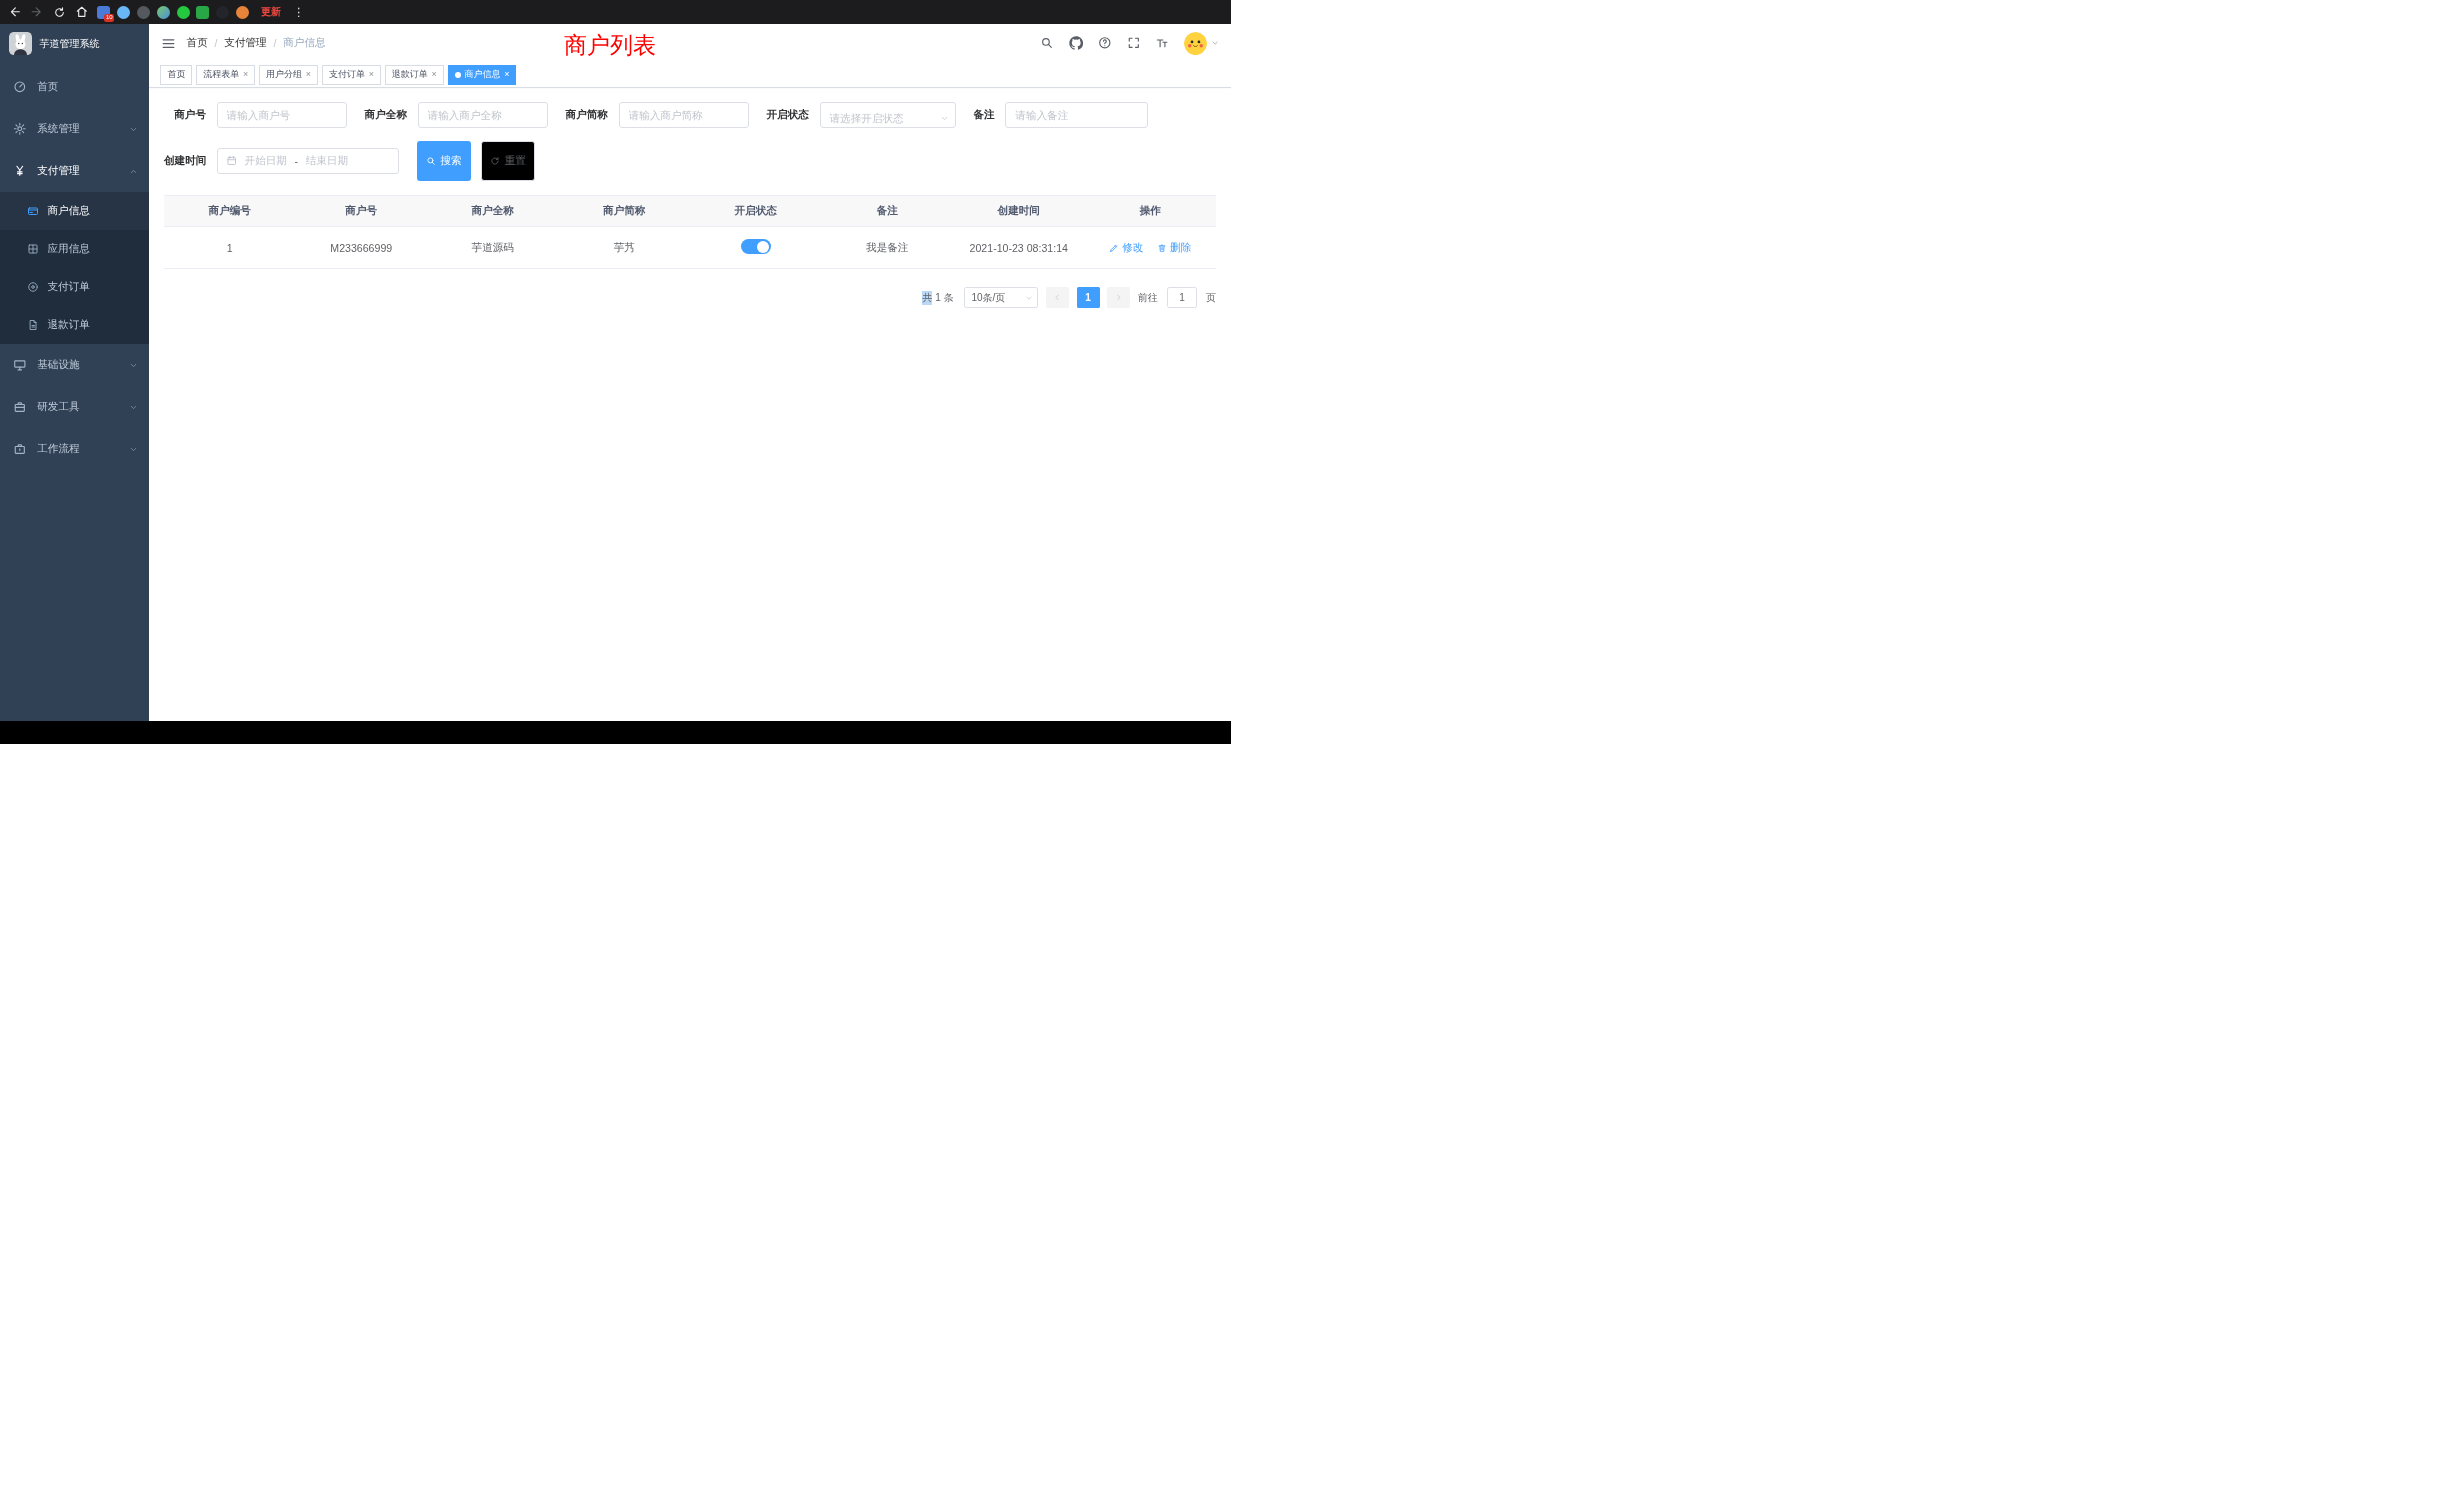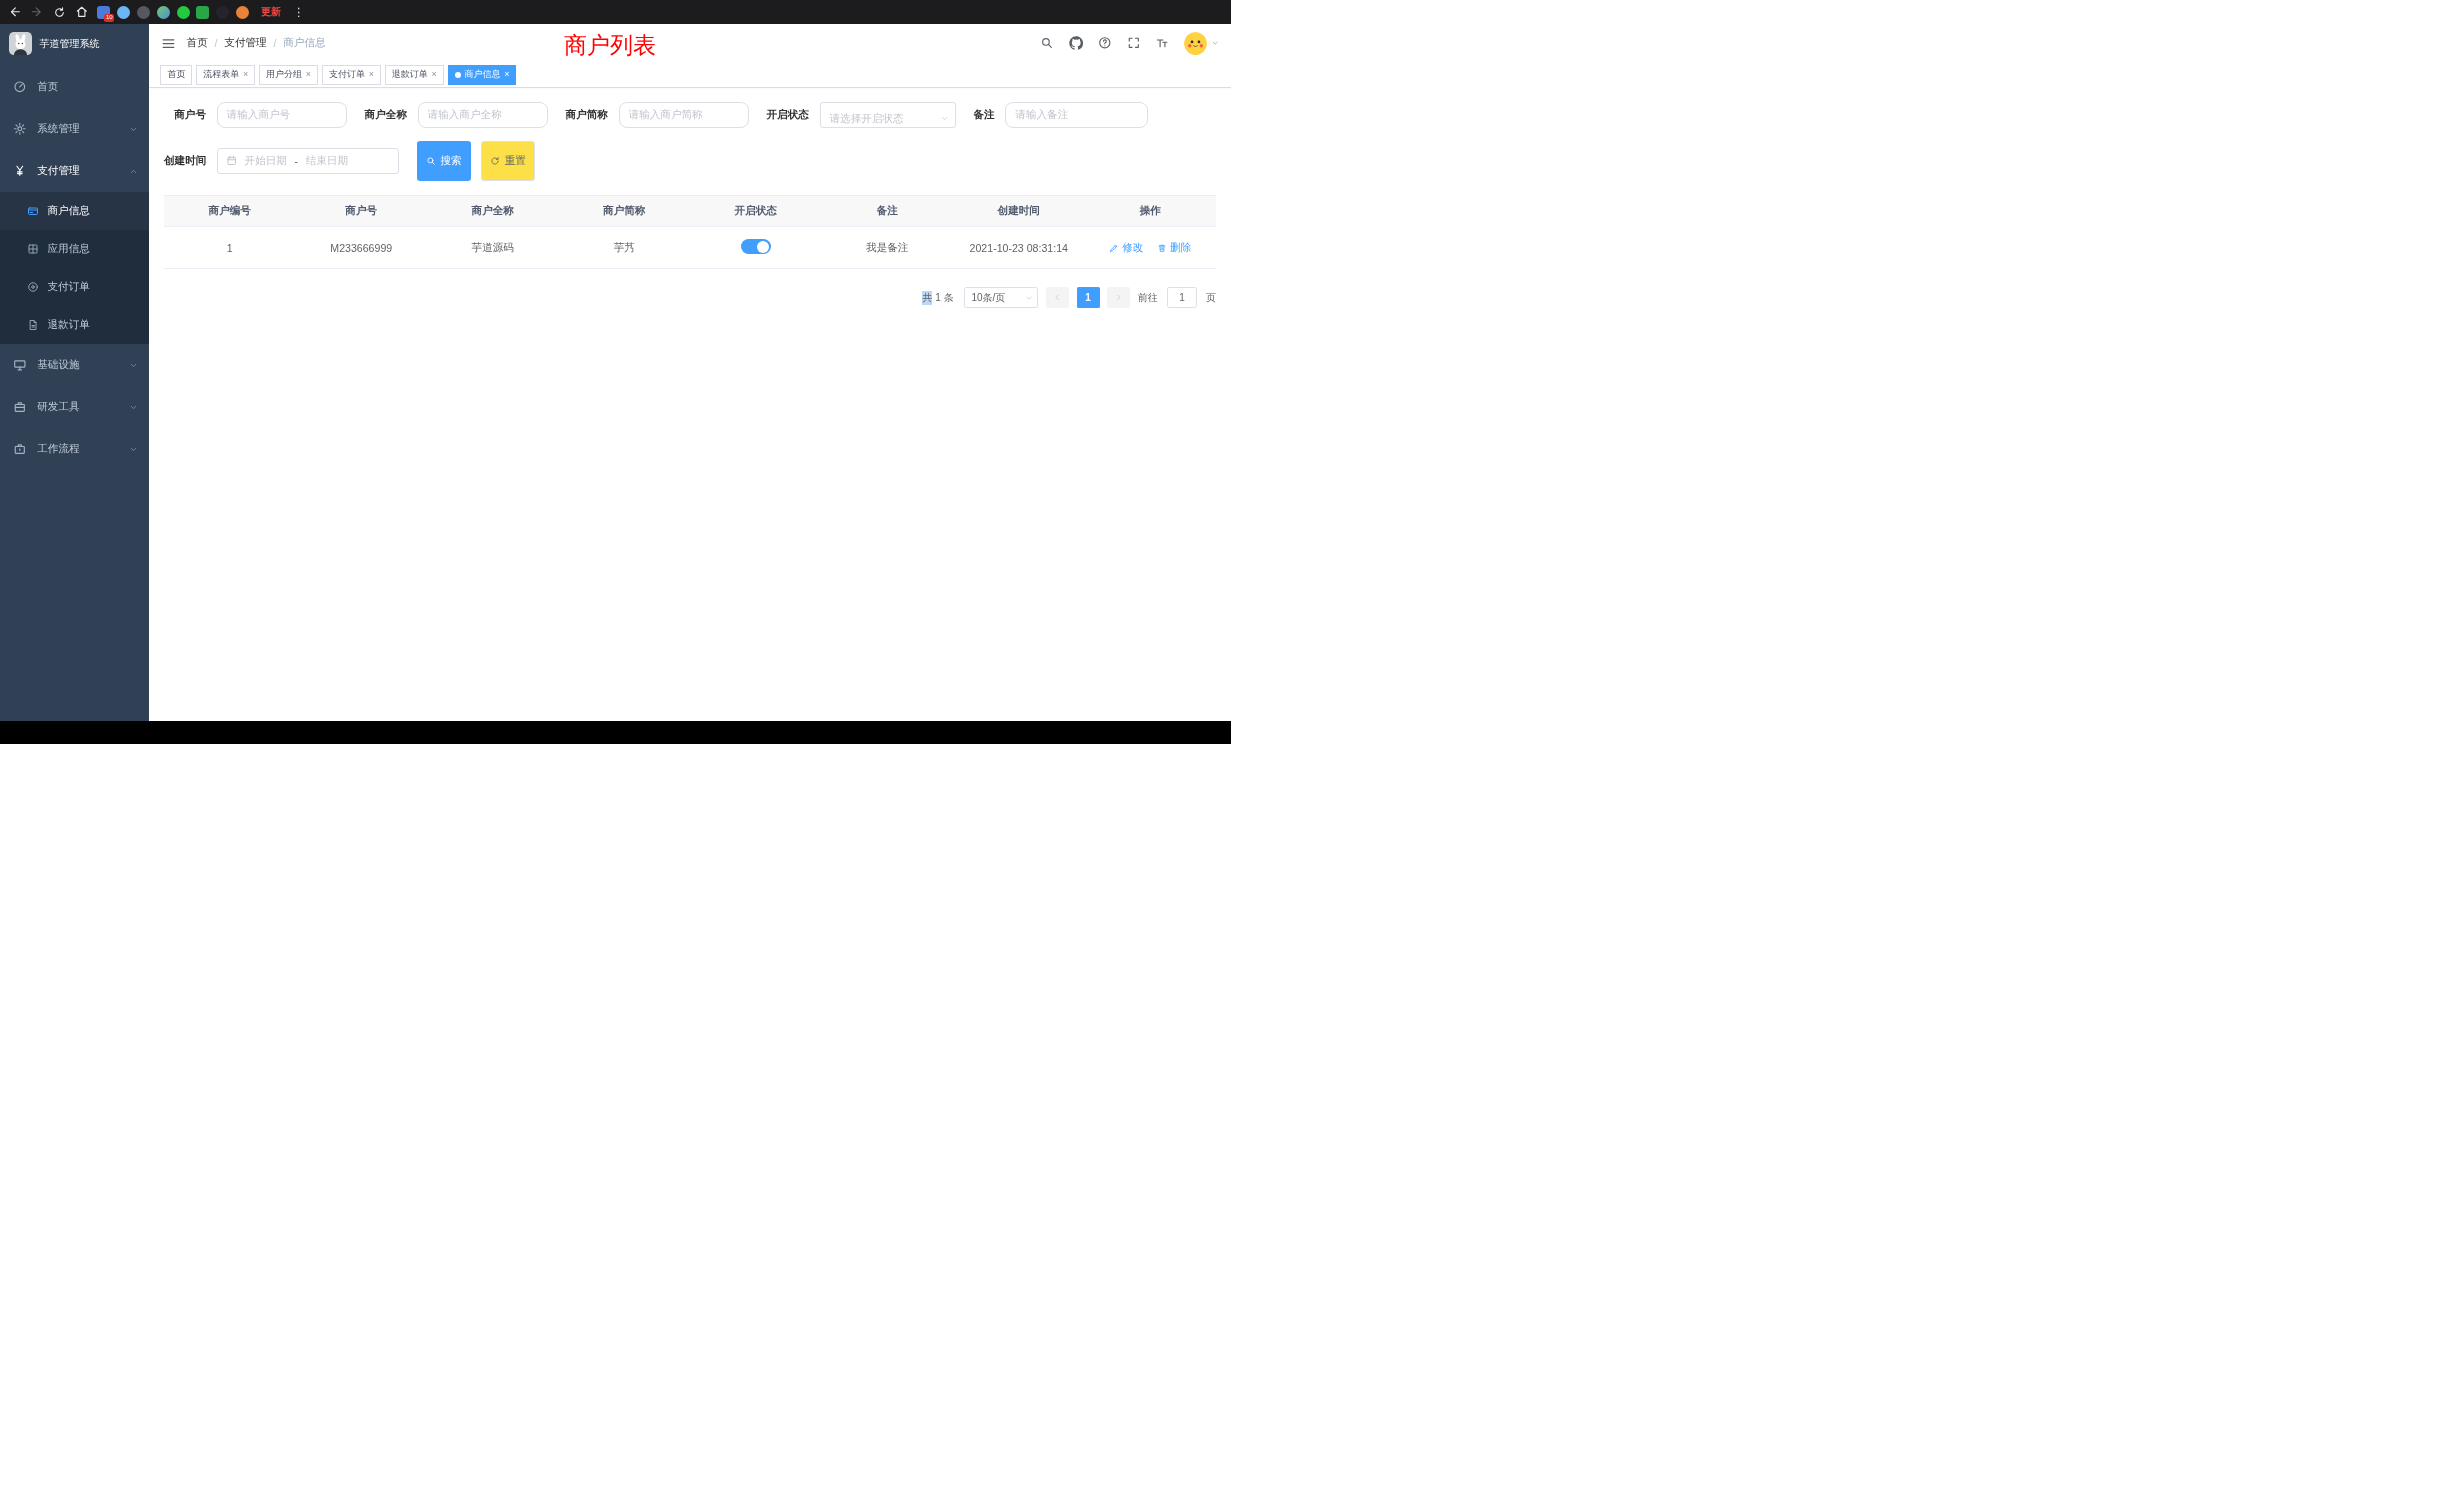--- a/index.html
+++ b/index.html
@@ -71,35 +71,35 @@
   .tag.active .x { color:#fff; }
   .tag-dot { width:6px; height:6px; border-radius:50%; background:#fff; flex:none; }
 
   
   .content { flex:1; padding:13.6px 15px; overflow:hidden; }
 
   .filter-row { display:flex; align-items:center; margin-bottom:13.6px; }
   .f-item { display:flex; align-items:center; margin-right:18px; }
   .f-label { font-size:10.6px; font-weight:700; color:#303133; margin-right:10.6px; text-align:right; white-space:nowrap; }
   .f-label.w56 { min-width:42px; }
-  .f-input { height:26px; border:0.8px solid #dcdfe6; border-radius:8px; padding:0 9px; font-size:10.6px; color:#606266; outline:none;font-family:Liberation Serif, serif; }
+  .f-input { height:26px; border:0.8px solid #dcdfe6; border-radius:3px; padding:0 9px; font-size:10.6px; color:#606266; outline:none; }
   .f-input::placeholder { color:#c0c4cc; }
   .f-select { width:136px; height:26px; border:0.8px solid #dcdfe6; border-radius:3px; display:flex; align-items:center;
     padding:8px 21px 0 9px; position:relative; cursor:pointer; }
   .f-select .ph, .f-date .ph { color:#c0c4cc; font-size:10.6px; white-space:nowrap; }
   .f-select .sel-caret { position:absolute; right:6px; color:#c0c4cc; display:flex; }
   .f-date { width:182px; height:26px; border:0.8px solid #dcdfe6; border-radius:3px; display:flex; align-items:center;
     padding:0 7.6px; gap:7.6px; cursor:pointer; }
   .f-date .cal { color:#c0c4cc; display:flex; }
   .f-date .dash { color:#606266; font-size:10.6px; }
 
   .btn { height:40px; border-radius:3px; border:0.8px solid transparent; display:inline-flex; align-items:center;
     gap:4.5px; font-size:10.6px; padding:0 8px; cursor:pointer; white-space:nowrap; }
   .btn-primary { background:#409eff; color:#fff; }
-  .btn-default { background:#fde047; border-color:#dcdfe6; color:#606266; margin-left:10.6px; }
+  .btn-default { background:#000000; border-color:#dcdfe6; color:#606266; margin-left:10.6px; }
   .btn-sm { height:23px; font-size:10px; padding:0 9px; }
   .btn-plain-primary { background:#ecf5ff; border-color:#b3d8ff; color:#409eff; }
   .btn-plain-warning { background:#fdf6ec; border-color:#f5dab1; color:#e6a23c; margin-left:9px; }
 
   .toolbar-row { display:flex; align-items:center; margin:3px 0 9px; }
   .tool-right { margin-left:auto; display:flex; align-items:center; gap:13.6px; color:#606266; }
   .tool-ic { display:flex; cursor:pointer; }
 
   table.grid { width:100%; border-collapse:collapse; table-layout:fixed; }
   .grid th { width:12.5%; background:#f8f8f9; color:#515a6e; font-size:10.6px; font-weight:700; text-align:center;

